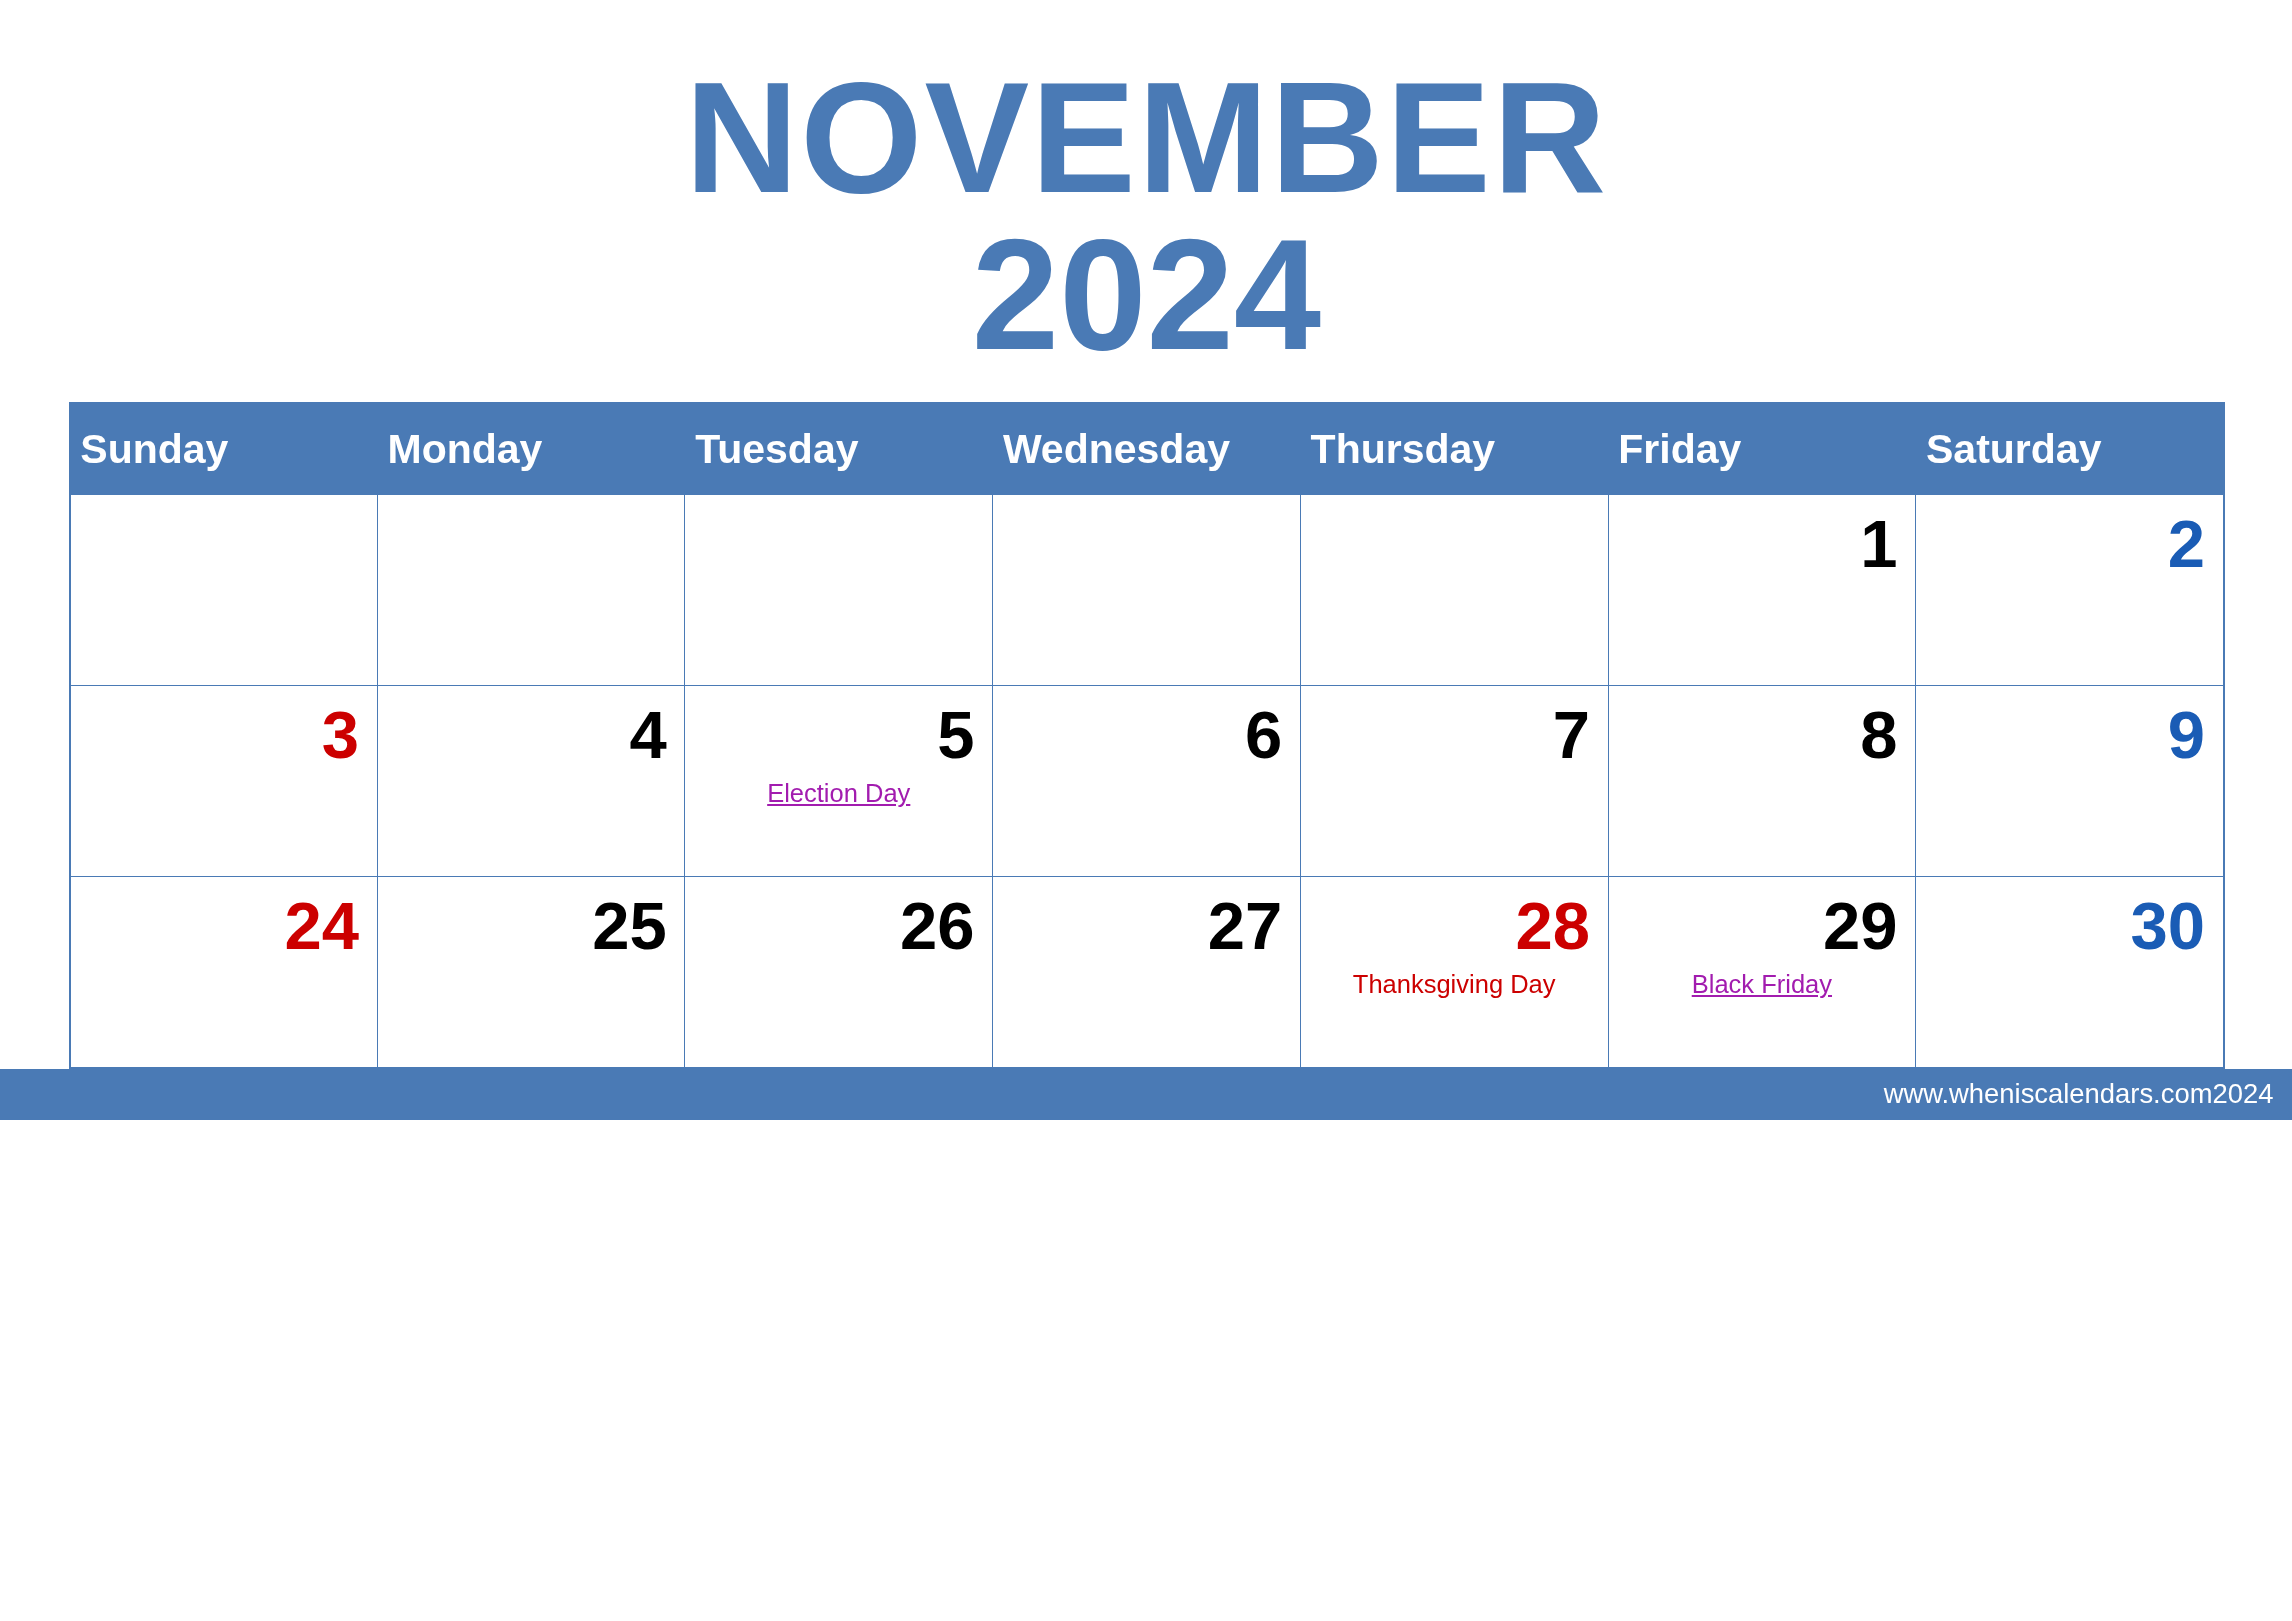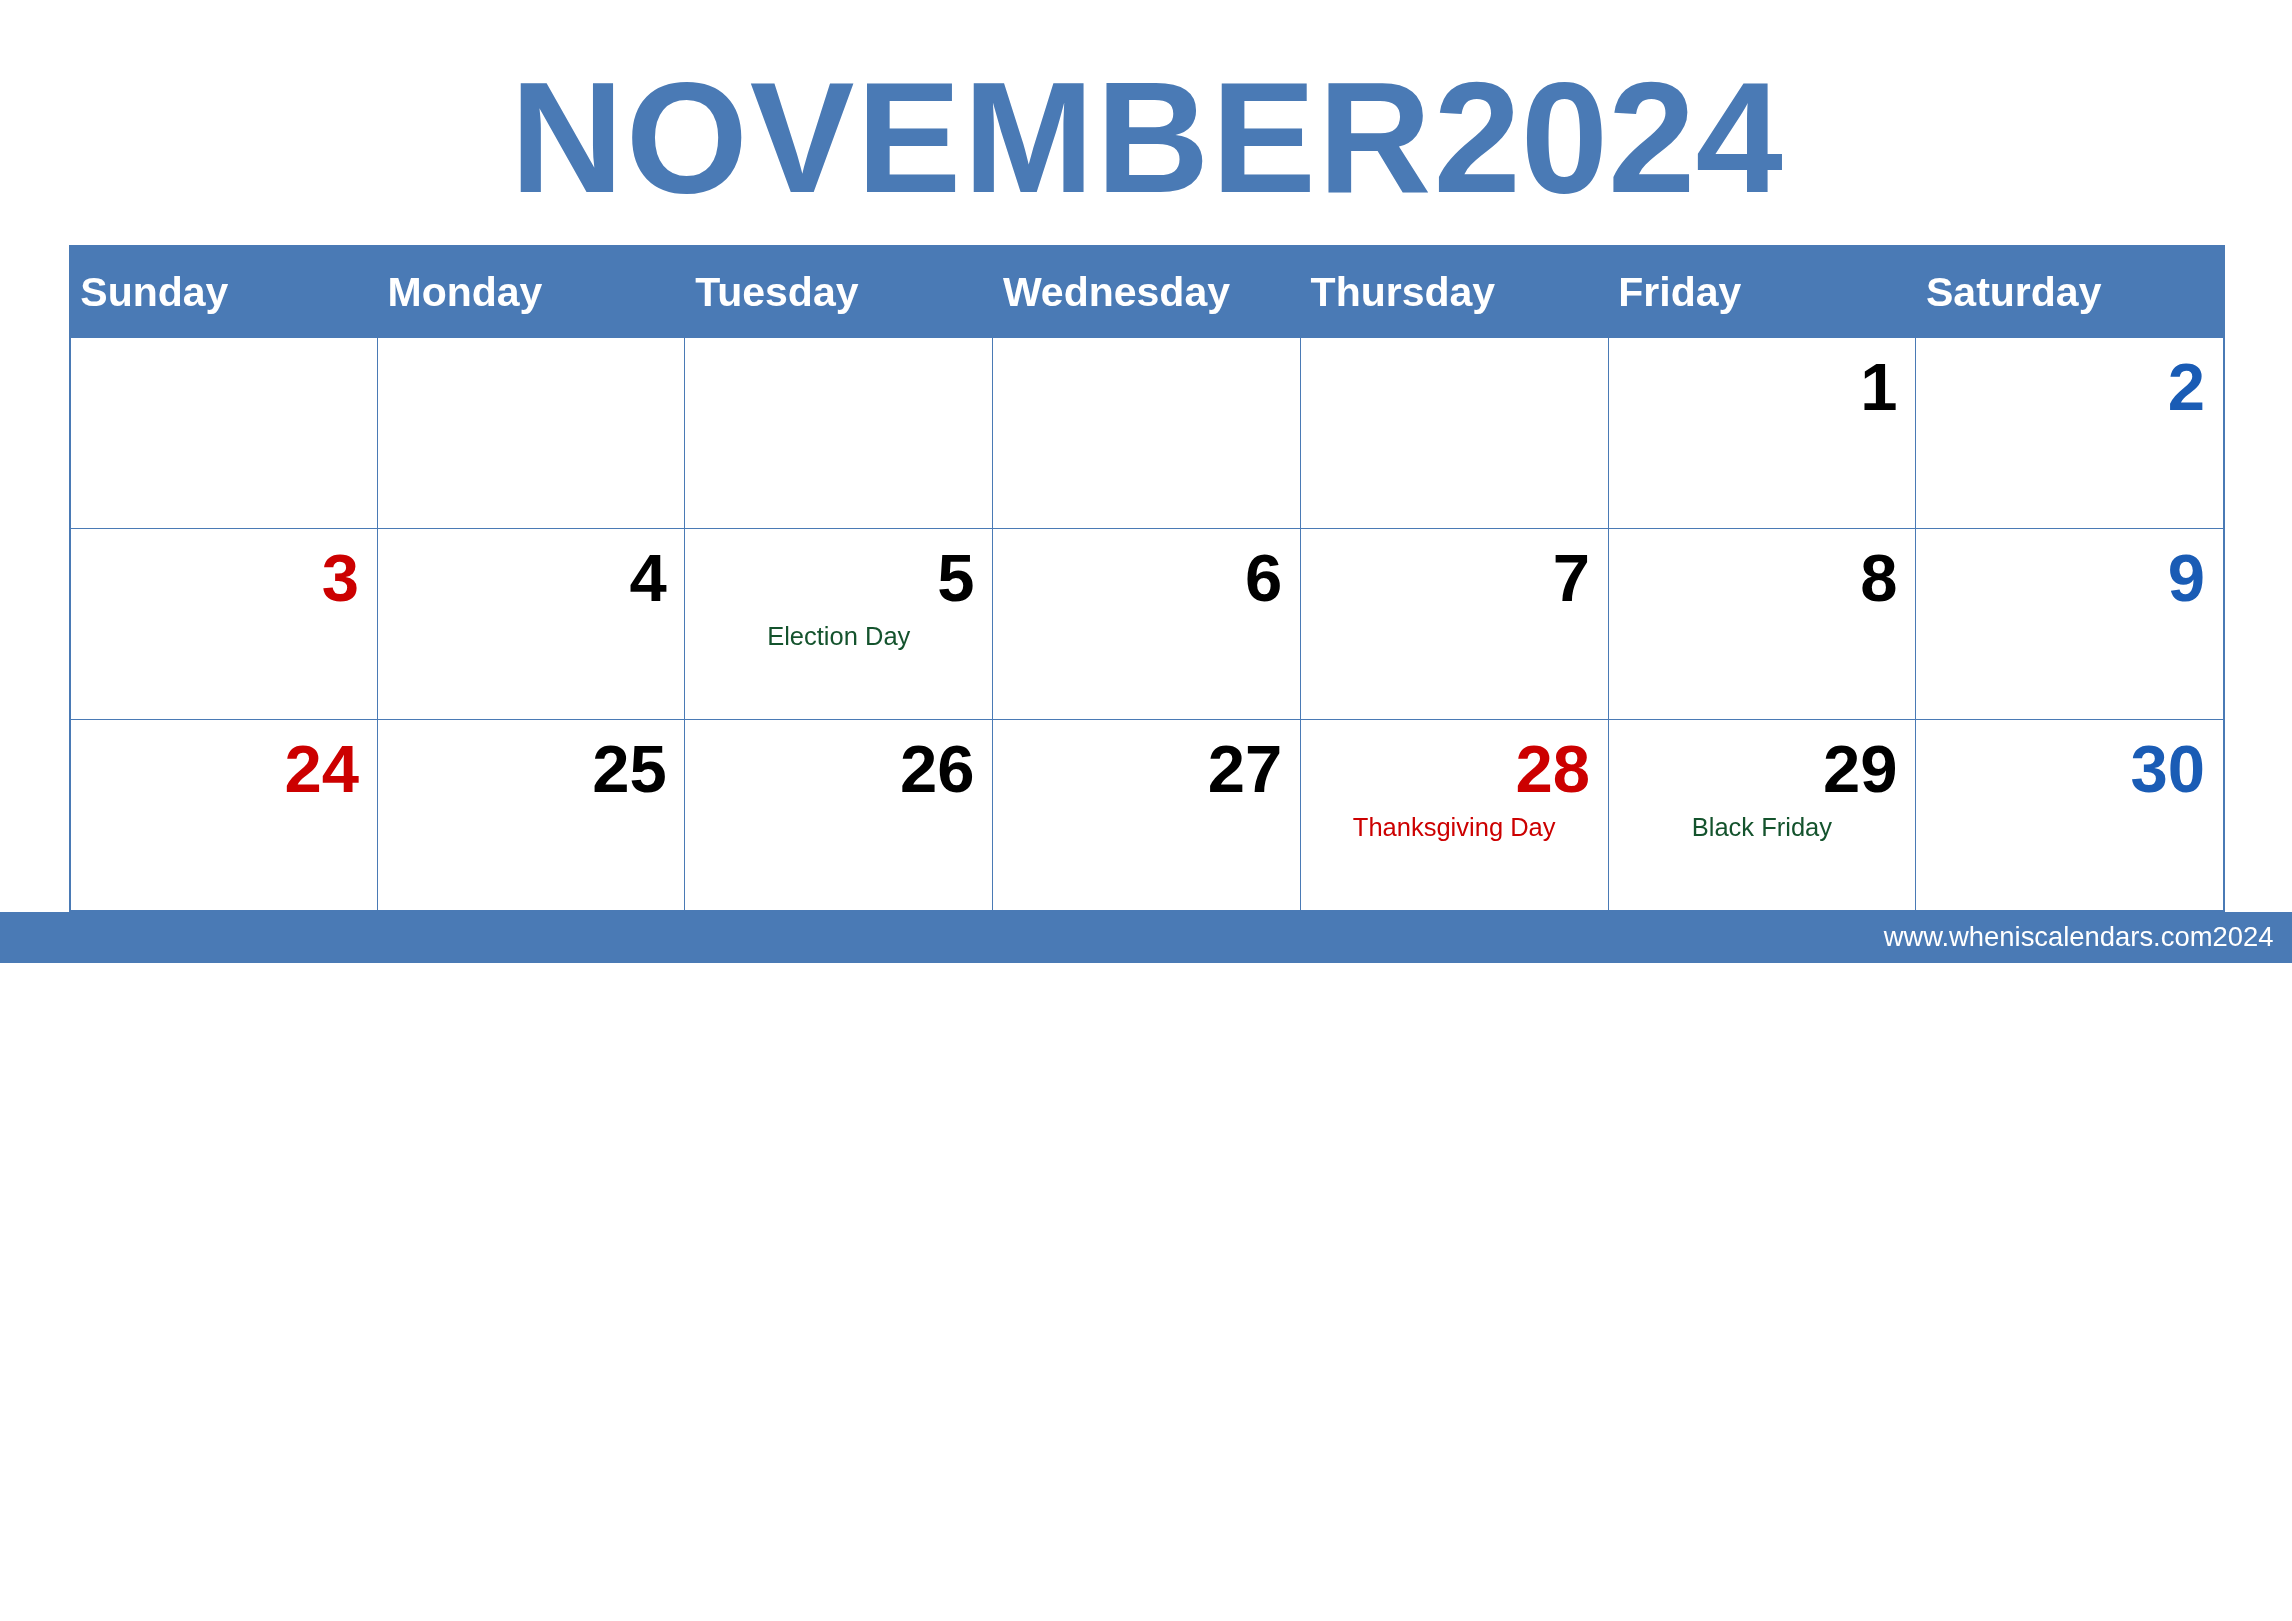--- a/index.html
+++ b/index.html
@@ -22,20 +22,21 @@
       margin: 0 auto;
       padding-top: 59px;
     }
 
     .calendar-header {
       display: flex;
       justify-content: center;
       align-items: center;
       margin-bottom: 29px;
       padding: 0 19.6px;
+      flex-direction: column;
     }
 
     .month-title {
       font-size: 157px;
       font-weight: 900;
       color: #4a7ab5;
       line-height: 1;
       letter-spacing: 2px;
     }
 
@@ -98,21 +99,22 @@
       text-align: center;
       display: block;
       margin-top: 7.8px;
     }
 
     .holiday-label.red {
       color: #cc0000;
     }
 
     .holiday-label.black {
-      color: #14532d;
+      color: #a21caf;
+      text-decoration: underline;
     }
 
     .empty-cell {
       background: #ffffff;
     }
 
     .footer-bar {
       background-color: #4a7ab5;
       color: #ffffff;
       display: flex;

